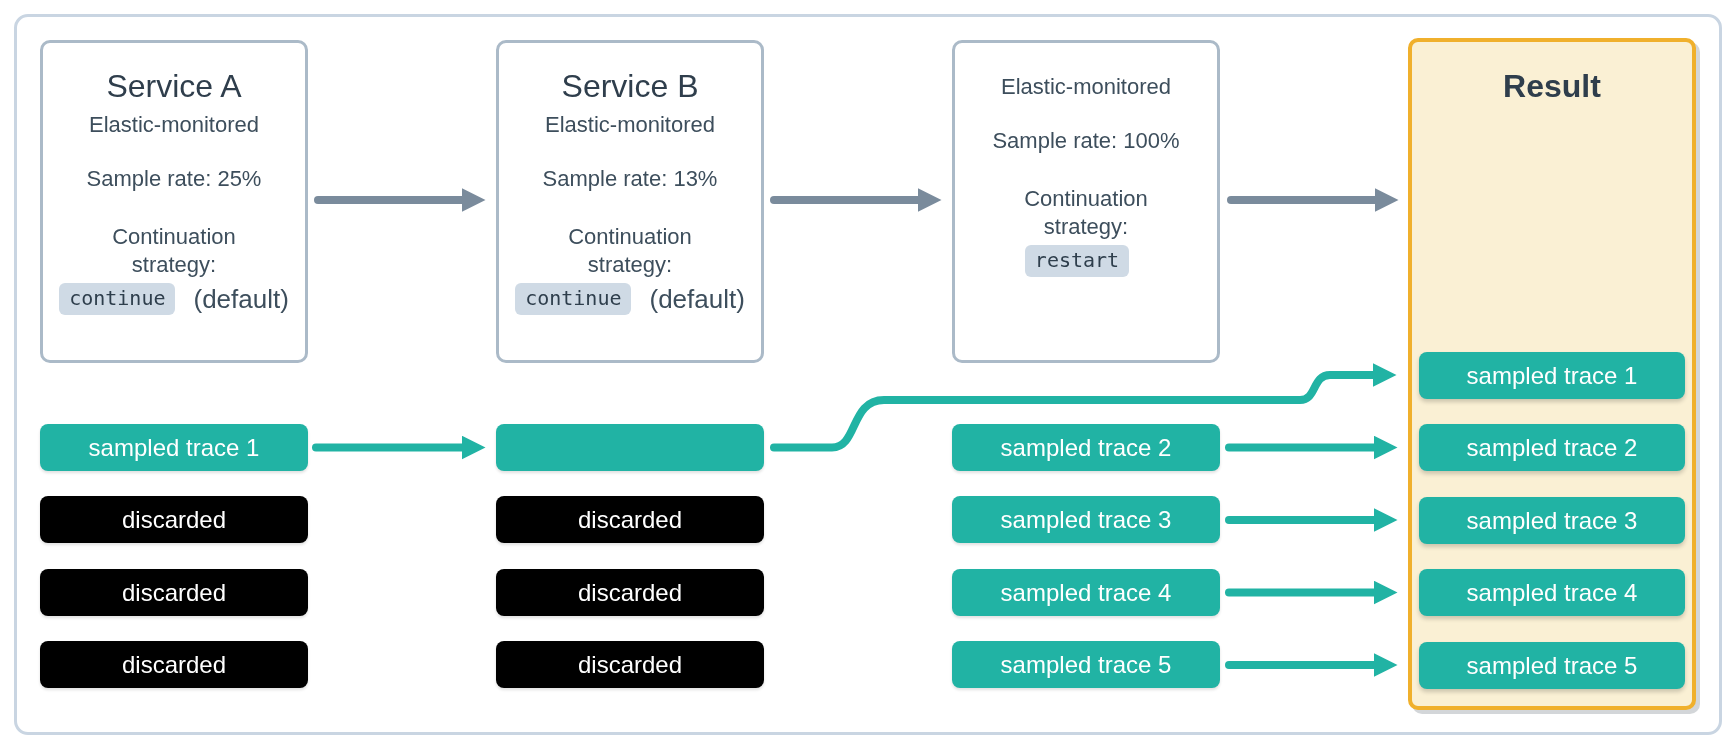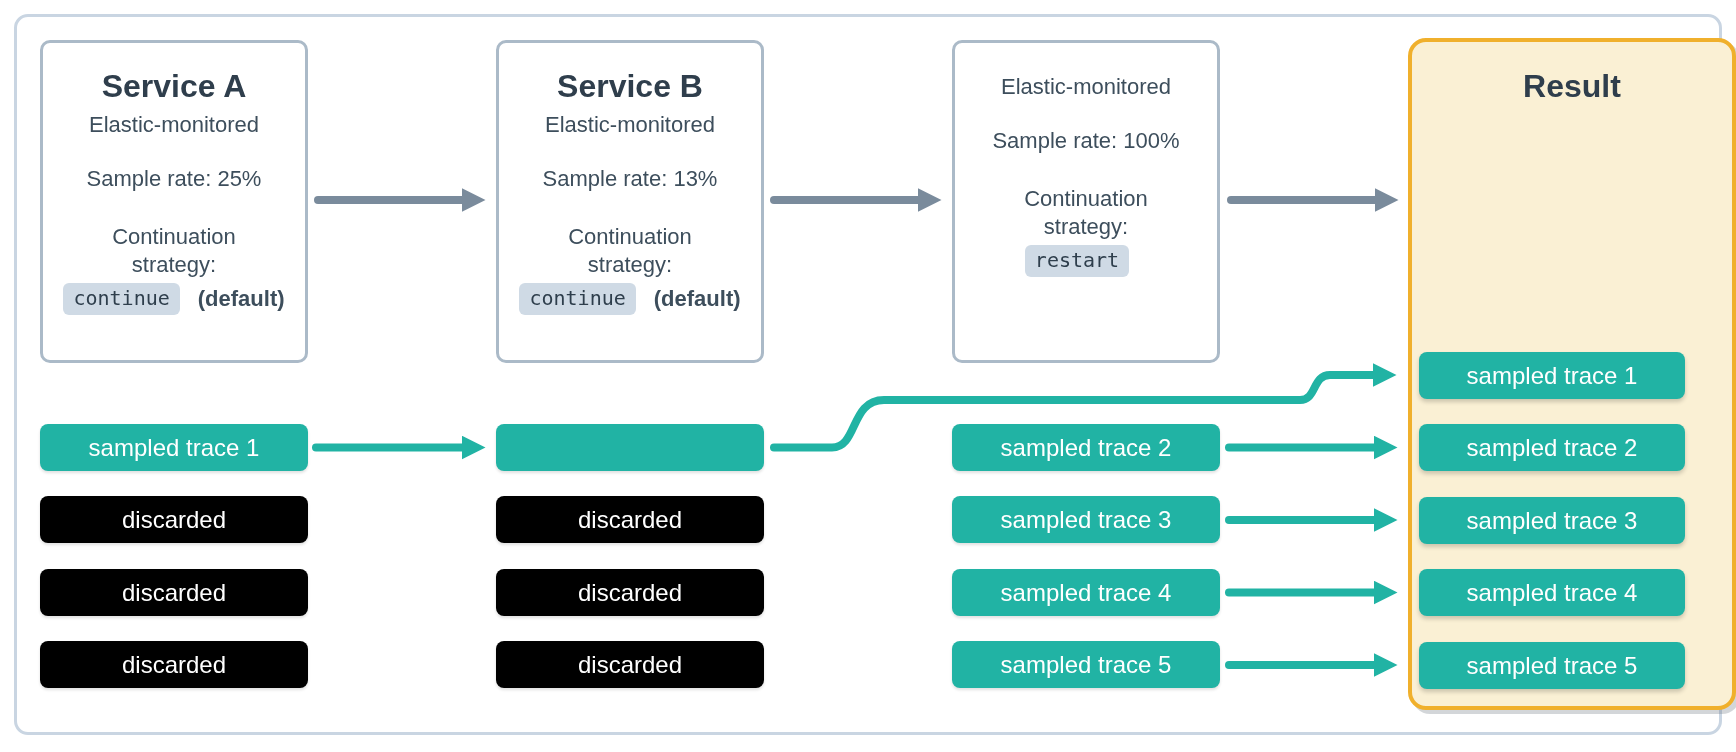--- a/index.html
+++ b/index.html
@@ -12,45 +12,45 @@
     border:3px solid #c9d5e2;border-radius:14px;
   }
   
   .service-box{
     position:absolute;top:40px;width:268px;height:323px;box-sizing:border-box;
     border:3px solid #abbac8;border-radius:10px;
     display:flex;flex-direction:column;align-items:center;text-align:center;
     padding-top:24px;
   }
   .service-a{left:40px;} .service-b{left:496px;} .service-c{left:952px;}
-  .service-title{font-size:32px;font-weight:700;color:#2f3e4c;line-height:38px;}
+  .service-title{font-size:32px;font-weight:400;color:#2f3e4c;line-height:38px;}
   .service-sub{font-size:22px;font-weight:500;margin-top:6px;line-height:28px;}
   .service-rate{font-size:22px;font-weight:500;margin-top:26px;line-height:28px;}
   .service-cont{font-size:22px;font-weight:500;margin-top:30px;line-height:28px;max-width:180px;}
   .strategy-row{margin-top:4px;display:flex;align-items:center;gap:18px;}
   .code-chip{
     background:#cfdae5;color:#2e3e4c;border-radius:6px;padding:3px 10px 5px 10px;
     font-family:"DejaVu Sans Mono","Liberation Mono",monospace;font-size:20px;
   }
-  .default-note{font-size:22px;font-weight:700;}
+  .default-note{font-size:26px;font-weight:400;}
   
   .trace{
     position:absolute;width:268px;height:47px;border-radius:8px;
     display:flex;align-items:center;justify-content:center;
     color:#ffffff;font-size:24px;font-weight:500;
     box-shadow:0 2px 3px rgba(0,0,0,0.12);z-index:2;
   }
   .trace.sampled{background:#21b3a4;}
   .trace.discarded{background:#000000;}
   .col-a{left:40px;} .col-b{left:496px;} .col-c{left:952px;}
   .row-1{top:424px;} .row-2{top:496px;} .row-3{top:569px;} .row-4{top:641px;}
   
   .result-panel{
-    position:absolute;left:1408px;top:38px;width:328px;height:672px;box-sizing:border-box;
-    background:#faf0d4;border:4px solid #f0b02c;border-radius:18px;
+    position:absolute;left:1408px;top:38px;width:288px;height:672px;box-sizing:border-box;
+    background:#faf0d4;border:4px solid #f0b02c;border-radius:10px;
     box-shadow:4px 4px 0 rgba(110,120,130,0.30);
     display:flex;justify-content:center;
   }
   .result-title{font-size:32px;font-weight:700;color:#2f3e4c;margin-top:26px;}
   .result-trace{
     position:absolute;left:7px;width:266px;height:47px;border-radius:8px;
     background:#21b3a4;display:flex;align-items:center;justify-content:center;
     color:#fff;font-size:24px;font-weight:500;box-shadow:0 3px 4px rgba(0,0,0,0.18);
   }
   .rrow-1{top:310px;} .rrow-2{top:382px;} .rrow-3{top:455px;} .rrow-4{top:527px;} .rrow-5{top:600px;}

